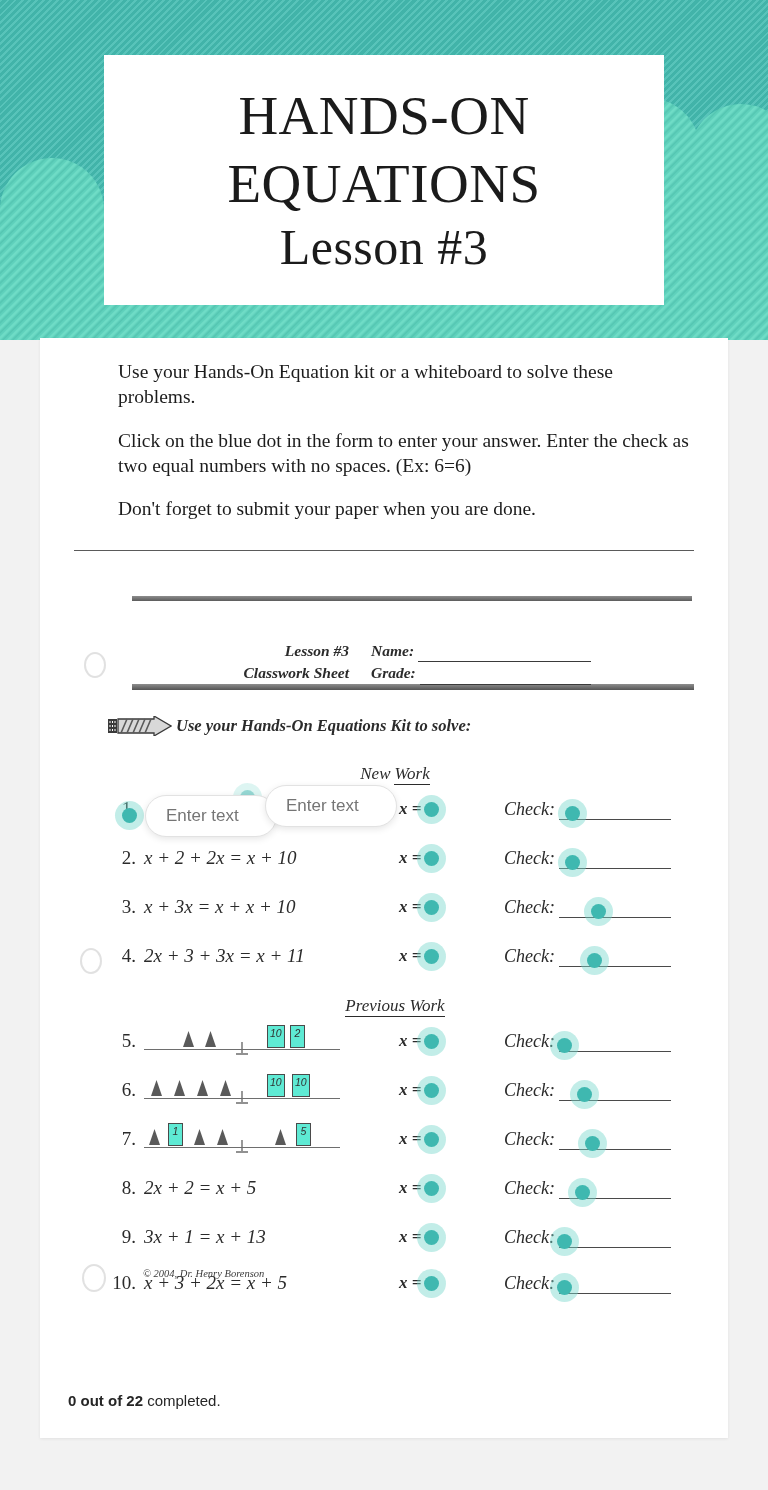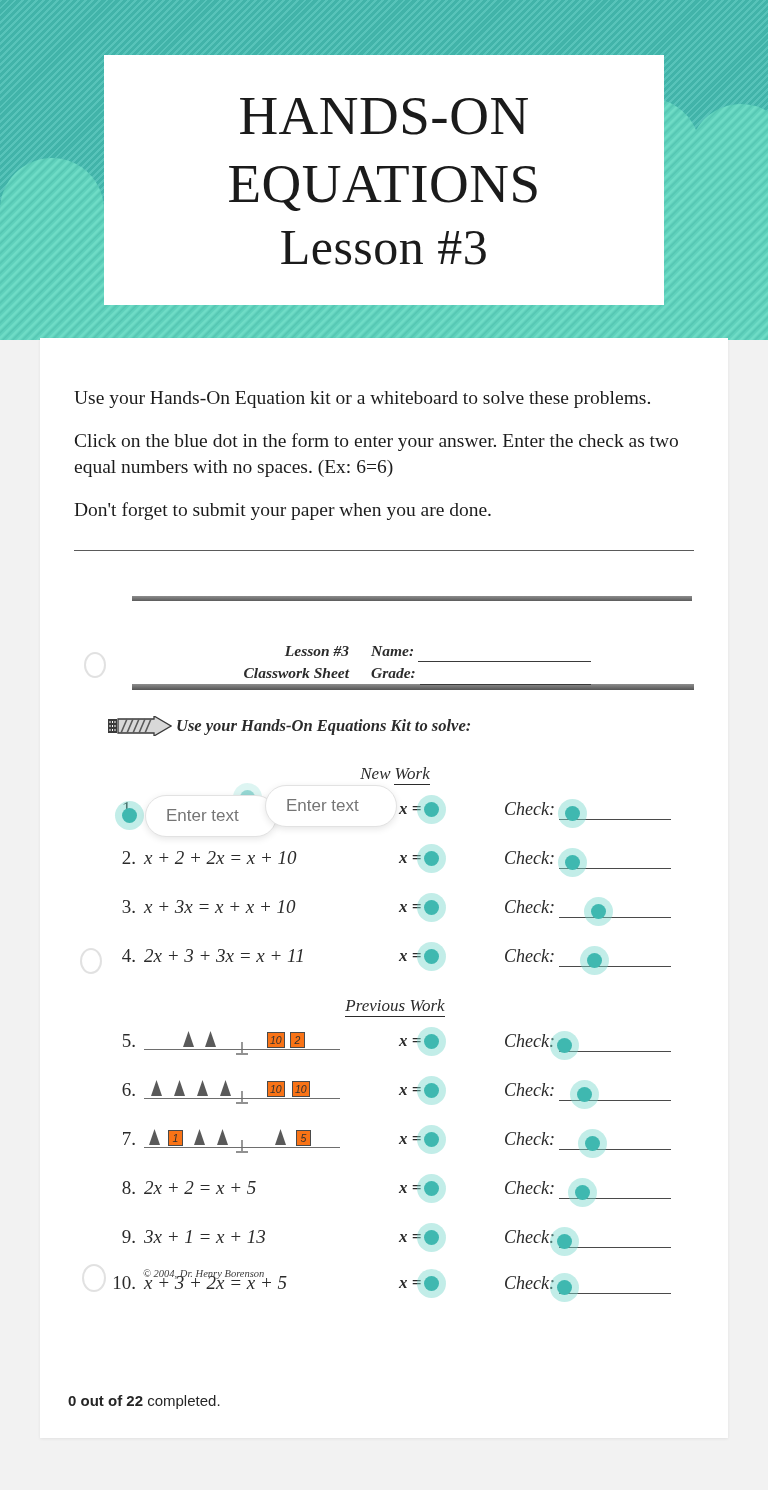--- a/index.html
+++ b/index.html
@@ -48,21 +48,21 @@
 
   
   .card {
     position: absolute; left: 40px; top: 338px;
     width: 688px; height: 1100px;
     background: #ffffff;
     box-shadow: 0 1px 3px rgba(0,0,0,0.07);
     z-index: 4;
   }
 
-  .instructions { padding: 47px 34px 0 34px; }
+  .instructions { padding: 21px 34px 0 34px; margin-left: 44px; }
   .instructions p {
     margin: 0 0 18px 0;
     font-family: "Liberation Serif", serif;
     font-size: 19.5px; line-height: 1.3; color: #1c1c1c;
   }
   .hrule {
     position: absolute; left: 34px; top: 212px;
     width: 620px; height: 1px; background: #5a5a5a;
   }
 
@@ -146,24 +146,24 @@
     display: inline-block; flex: none;
   }
 
   
   .scale { position: relative; width: 200px; height: 30px; }
   .scale-line { position: absolute; left: 0; bottom: 6px; width: 196px; height: 1.4px; background: #6e6e6e; }
   .fulcrum { position: absolute; bottom: 1px; width: 12px; height: 13px; }
   .pawn { position: absolute; bottom: 7px; width: 17px; height: 18px; }
   .cube {
     position: absolute; bottom: 8px;
-    border: 1.3px solid #4a4a4a; background: #f97316;
+    border: 1.3px solid #4a4a4a; background: #5eead4;
     font-family: "Liberation Sans", sans-serif; font-size: 10.5px;
     color: #303030; line-height: 13px; text-align: center;
-    padding: 1px 2px; min-width: 15px; height: 16px;
+    padding: 1px 2px; min-width: 15px; height: 23px;
   }
 
   .copyright {
     position: absolute; left: 53px; top: 672px;
     font-family: "Liberation Serif", serif; font-style: italic;
     font-size: 10.5px; color: #3a3a3a;
   }
 
   
   .smudge {

